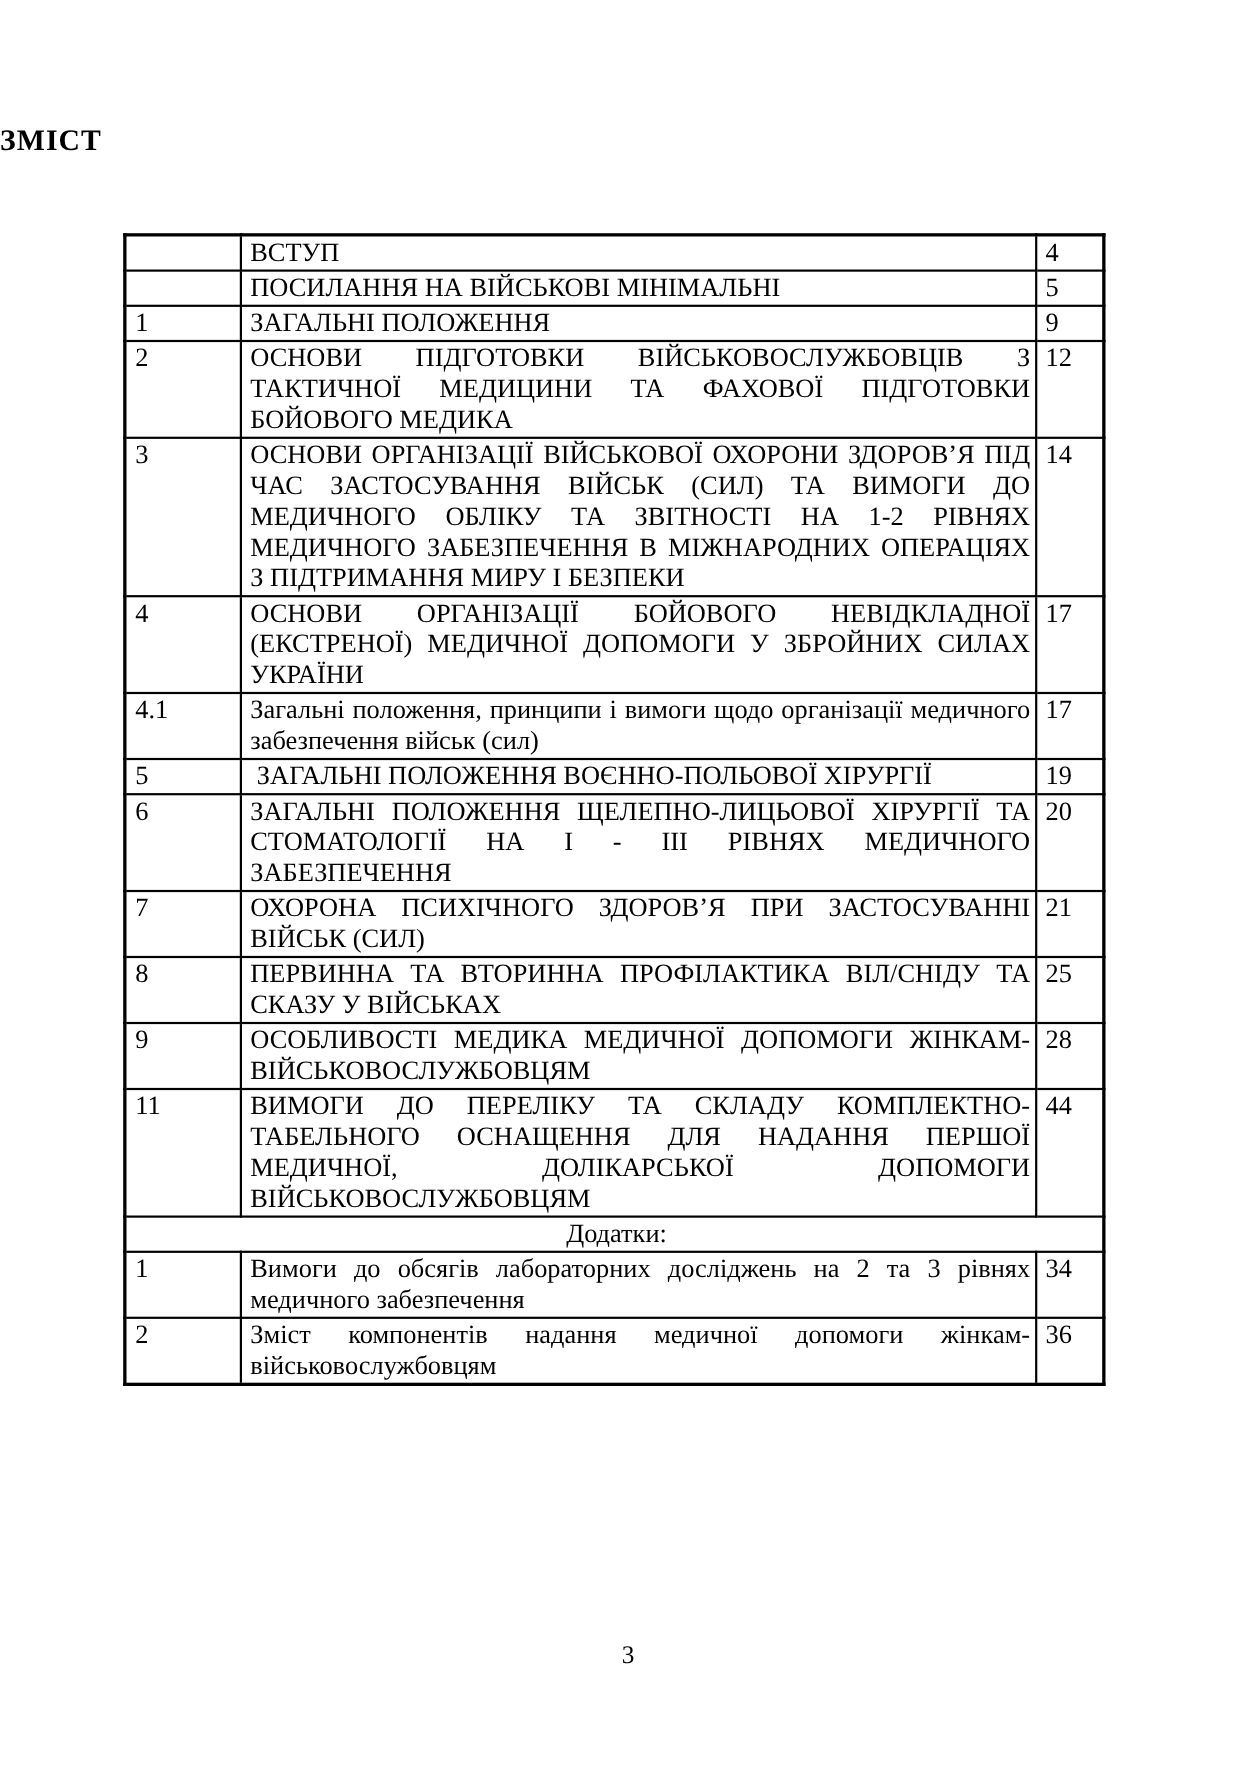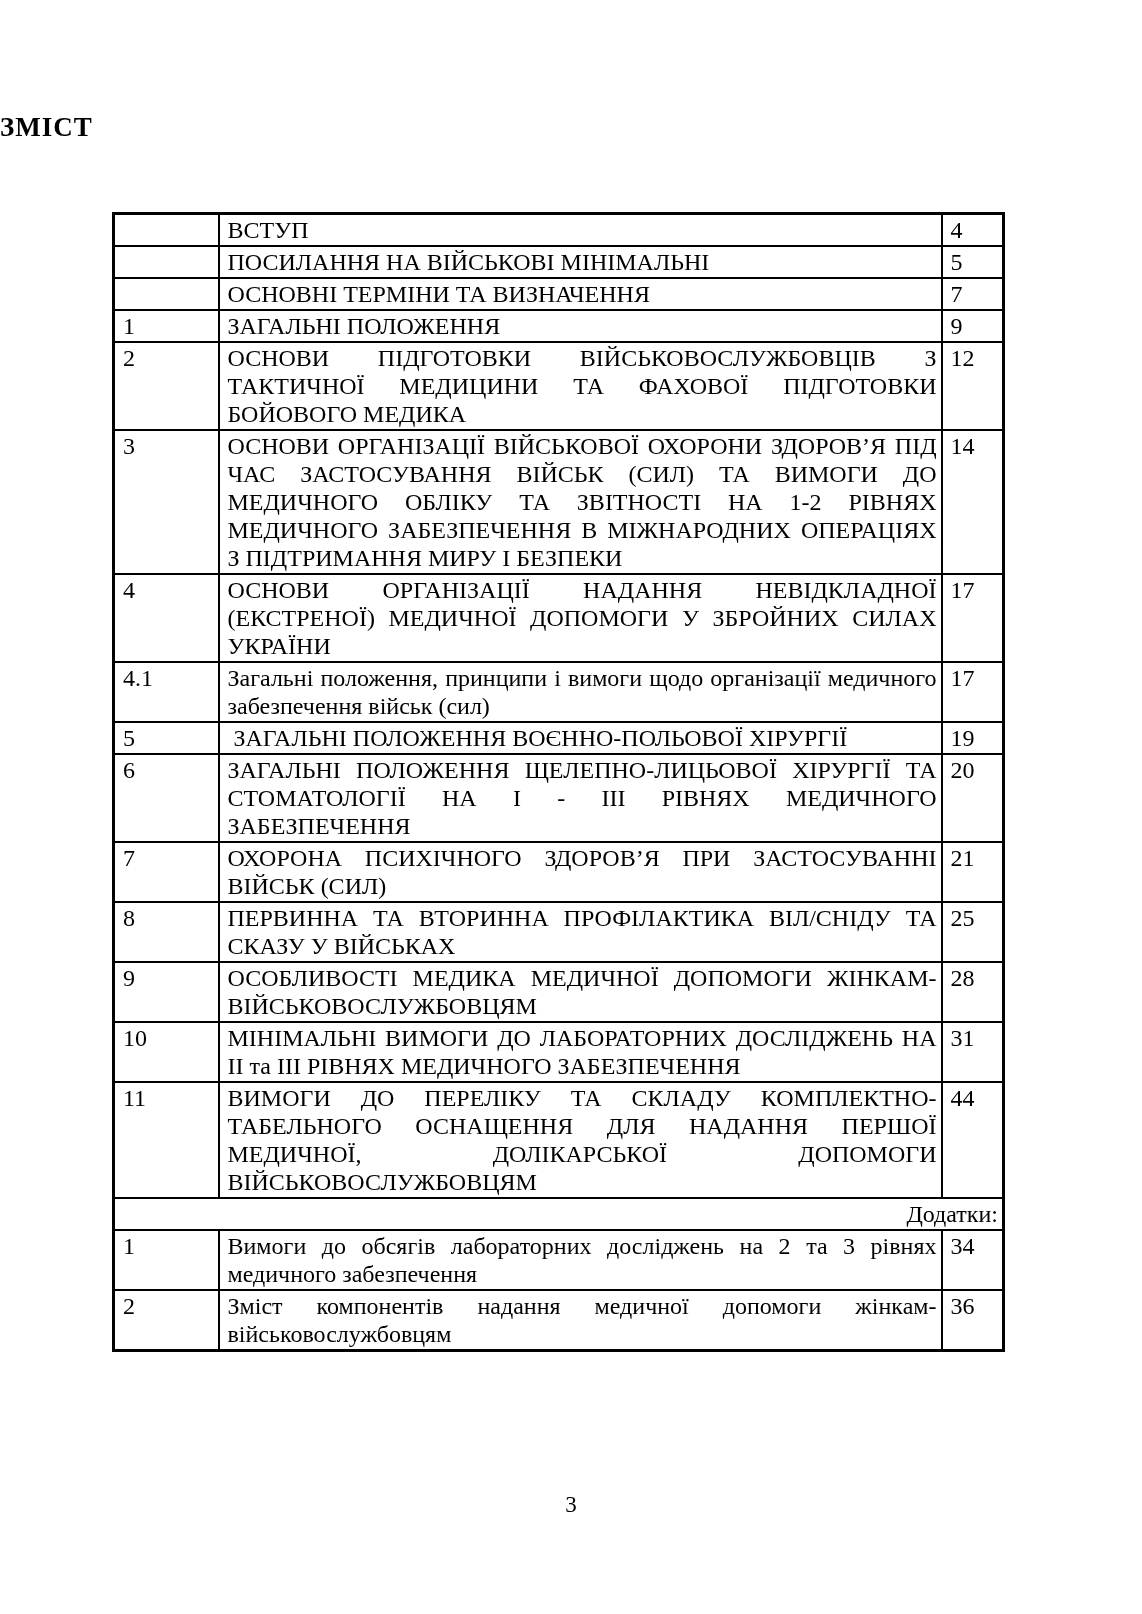--- a/index.html
+++ b/index.html
@@ -48,21 +48,21 @@
   }
   .cell-title {
     text-align: justify;
     white-space: pre-wrap;
     padding-right: 6px;
   }
   .cell-page {
     text-align: left;
   }
   .cell-section {
-    text-align: right;
+    text-align: center;
   }
   .page-footer {
     position: absolute;
     top: 1492px;
     left: 0;
     width: 100%;
     text-align: center;
     font-size: 23px;
   }
 </style>
@@ -82,42 +82,37 @@
         <td class="cell-num"></td>
         <td class="cell-title">ВСТУП</td>
         <td class="cell-page">4</td>
       </tr>
       <tr>
         <td class="cell-num"></td>
         <td class="cell-title">ПОСИЛАННЯ НА ВІЙСЬКОВІ МІНІМАЛЬНІ</td>
         <td class="cell-page">5</td>
       </tr>
       <tr>
-        <td class="cell-num"></td>
-        <td class="cell-title">ОСНОВНІ ТЕРМІНИ ТА ВИЗНАЧЕННЯ</td>
-        <td class="cell-page">7</td>
-      </tr>
-      <tr>
         <td class="cell-num">1</td>
         <td class="cell-title">ЗАГАЛЬНІ ПОЛОЖЕННЯ</td>
         <td class="cell-page">9</td>
       </tr>
       <tr>
         <td class="cell-num">2</td>
         <td class="cell-title">ОСНОВИ ПІДГОТОВКИ ВІЙСЬКОВОСЛУЖБОВЦІВ З ТАКТИЧНОЇ МЕДИЦИНИ ТА ФАХОВОЇ ПІДГОТОВКИ БОЙОВОГО МЕДИКА</td>
         <td class="cell-page">12</td>
       </tr>
       <tr>
         <td class="cell-num">3</td>
         <td class="cell-title">ОСНОВИ ОРГАНІЗАЦІЇ ВІЙСЬКОВОЇ ОХОРОНИ ЗДОРОВ’Я ПІД ЧАС ЗАСТОСУВАННЯ ВІЙСЬК (СИЛ) ТА ВИМОГИ ДО МЕДИЧНОГО ОБЛІКУ ТА ЗВІТНОСТІ НА 1-2 РІВНЯХ МЕДИЧНОГО ЗАБЕЗПЕЧЕННЯ В МІЖНАРОДНИХ ОПЕРАЦІЯХ З ПІДТРИМАННЯ МИРУ І БЕЗПЕКИ</td>
         <td class="cell-page">14</td>
       </tr>
       <tr>
         <td class="cell-num">4</td>
-        <td class="cell-title">ОСНОВИ ОРГАНІЗАЦІЇ НАДАННЯ НЕВІДКЛАДНОЇ (ЕКСТРЕНОЇ) МЕДИЧНОЇ ДОПОМОГИ У ЗБРОЙНИХ СИЛАХ УКРАЇНИ</td>
+        <td class="cell-title">ОСНОВИ ОРГАНІЗАЦІЇ БОЙОВОГО НЕВІДКЛАДНОЇ (ЕКСТРЕНОЇ) МЕДИЧНОЇ ДОПОМОГИ У ЗБРОЙНИХ СИЛАХ УКРАЇНИ</td>
         <td class="cell-page">17</td>
       </tr>
       <tr>
         <td class="cell-num">4.1</td>
         <td class="cell-title">Загальні положення, принципи і вимоги щодо організації медичного забезпечення військ (сил)</td>
         <td class="cell-page">17</td>
       </tr>
       <tr>
         <td class="cell-num">5</td>
         <td class="cell-title"> ЗАГАЛЬНІ ПОЛОЖЕННЯ ВОЄННО-ПОЛЬОВОЇ ХІРУРГІЇ</td>
@@ -137,25 +132,20 @@
         <td class="cell-num">8</td>
         <td class="cell-title">ПЕРВИННА ТА ВТОРИННА ПРОФІЛАКТИКА ВІЛ/СНІДУ ТА СКАЗУ У ВІЙСЬКАХ</td>
         <td class="cell-page">25</td>
       </tr>
       <tr>
         <td class="cell-num">9</td>
         <td class="cell-title">ОСОБЛИВОСТІ МЕДИКА МЕДИЧНОЇ ДОПОМОГИ ЖІНКАМ-ВІЙСЬКОВОСЛУЖБОВЦЯМ</td>
         <td class="cell-page">28</td>
       </tr>
       <tr>
-        <td class="cell-num">10</td>
-        <td class="cell-title">МІНІМАЛЬНІ ВИМОГИ ДО ЛАБОРАТОРНИХ ДОСЛІДЖЕНЬ НА ІІ та ІІІ РІВНЯХ МЕДИЧНОГО ЗАБЕЗПЕЧЕННЯ</td>
-        <td class="cell-page">31</td>
-      </tr>
-      <tr>
         <td class="cell-num">11</td>
         <td class="cell-title">ВИМОГИ ДО ПЕРЕЛІКУ ТА СКЛАДУ КОМПЛЕКТНО-ТАБЕЛЬНОГО ОСНАЩЕННЯ ДЛЯ НАДАННЯ ПЕРШОЇ МЕДИЧНОЇ, ДОЛІКАРСЬКОЇ ДОПОМОГИ ВІЙСЬКОВОСЛУЖБОВЦЯМ</td>
         <td class="cell-page">44</td>
       </tr>
       <tr>
         <td colspan="3" class="cell-section">Додатки:</td>
       </tr>
       <tr>
         <td class="cell-num">1</td>
         <td class="cell-title">Вимоги до обсягів лабораторних досліджень на 2 та 3 рівнях медичного забезпечення</td>

